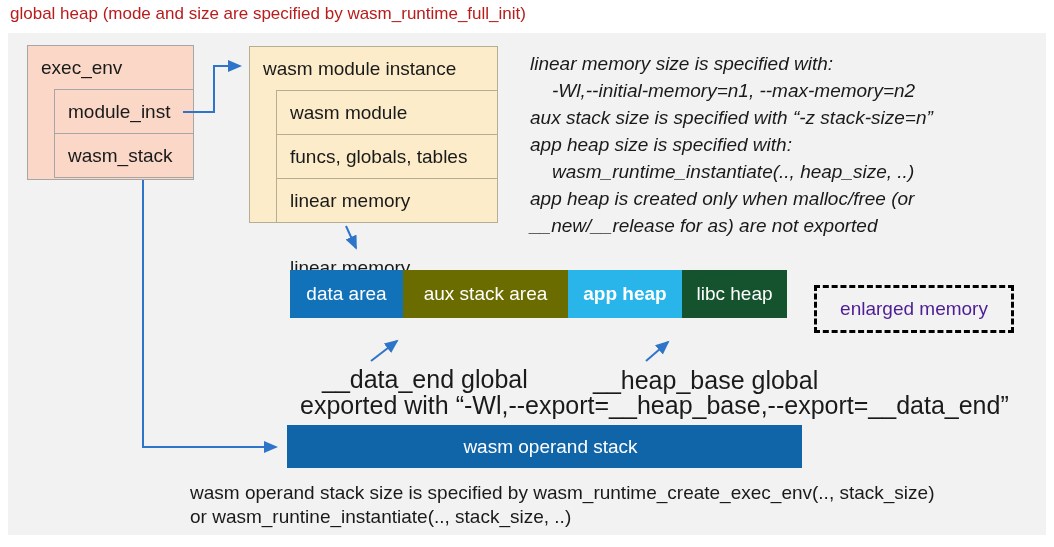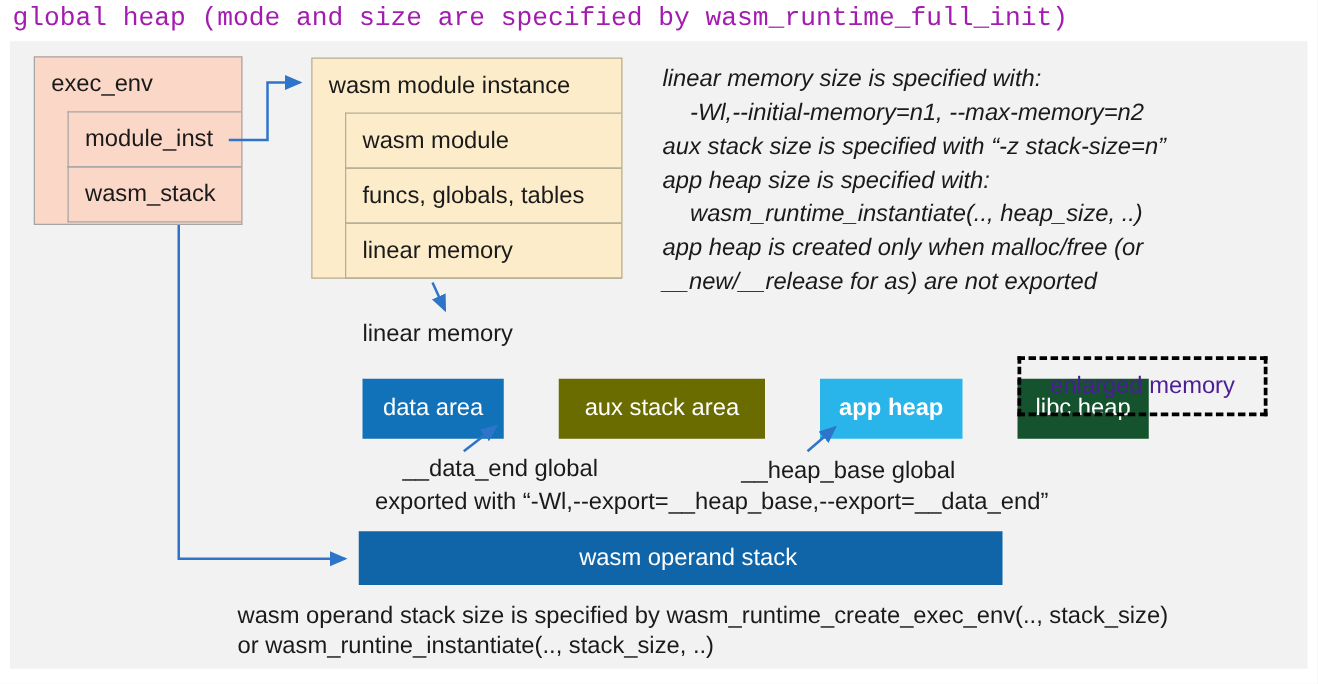--- a/index.html
+++ b/index.html
@@ -1,47 +1,47 @@
 <!DOCTYPE html>
 <html><head>
 <meta charset="utf-8">
 <style>
   html,body{margin:0;padding:0;}
   body{width:1054px;height:547px;background:#ffffff;font-family:"Liberation Sans",sans-serif;color:#1a1a1a;}
   .page{position:relative;width:1054px;height:547px;overflow:hidden;}
-  .title{position:absolute;left:10px;top:4px;font-size:21px;color:#a21caf;font-family:Liberation Mono, monospace;}
+  .title{position:absolute;left:10px;top:4px;font-size:17px;color:#b91c1c;}
   .panel{position:absolute;left:8px;top:33px;width:1038px;height:502px;background:#f2f2f2;}
 
   
   .box{position:absolute;box-sizing:border-box;border:1px solid #a6a6a6;font-size:19px;}
   .box-exec{left:27px;top:45px;width:167px;height:135px;background:#fad7c7;}
   .box-inst{left:249px;top:46px;width:249px;height:177px;background:#fcecca;border-color:#b5ad94;}
   .box-header{height:44px;display:flex;align-items:center;padding-left:13px;box-sizing:border-box;}
   .box-row{margin-left:26px;height:45px;box-sizing:border-box;border:1px solid #a6a6a6;border-right:none;
            display:flex;align-items:center;padding-left:13px;margin-top:-1px;}
   .box-row:first-of-type{margin-top:0;}
   .box-inst .box-row{border-color:#b5ad94;}
 
   
   .notes{position:absolute;left:530px;top:50px;font-size:19px;line-height:27px;font-style:italic;}
   .notes .indent{padding-left:22px;}
 
   
   .linmem-label{position:absolute;left:290px;top:257px;font-size:19px;}
-  .membar{position:absolute;left:290px;top:303px;height:40px;display:flex;gap:44px;}
+  .membar{position:absolute;left:290px;top:270px;height:40px;display:flex;}
   .seg{height:48px;display:flex;align-items:center;justify-content:center;color:#ffffff;font-size:19px;}
   .seg0{width:113px;}
   .seg1{width:165px;}
   .seg2{width:114px;font-weight:bold;}
   .seg3{width:105px;}
   .enlarged{position:absolute;left:792px;top:285px;width:200px;height:48px;box-sizing:border-box;
             border:3px dashed #000;display:flex;align-items:center;justify-content:center;font-size:19px;}
 
   
-  .lbl{position:absolute;font-size:19px;}
+  .lbl{position:absolute;font-size:25px;}
   .lbl-dataend{left:322px;top:365px;}
   .lbl-heapbase{left:593px;top:366px;}
   .lbl-exported{left:300px;top:391px;}
 
   
   .opstack{position:absolute;left:287px;top:425px;width:503px;height:43px;
            display:flex;align-items:center;justify-content:center;color:#ffffff;font-size:19px;padding-left:12px;}
 
   
   .footer{position:absolute;left:190px;top:481px;font-size:19px;line-height:24px;}

